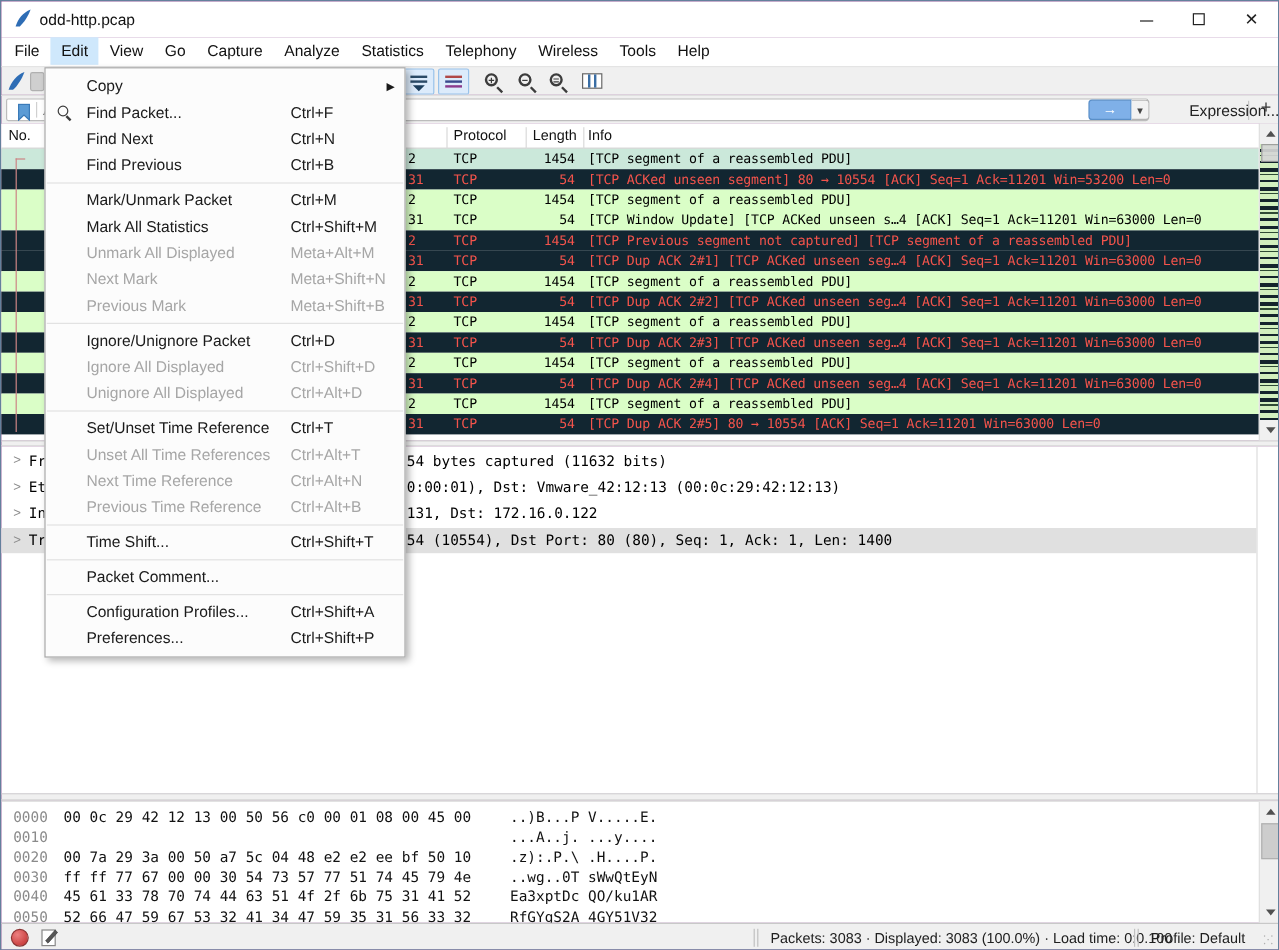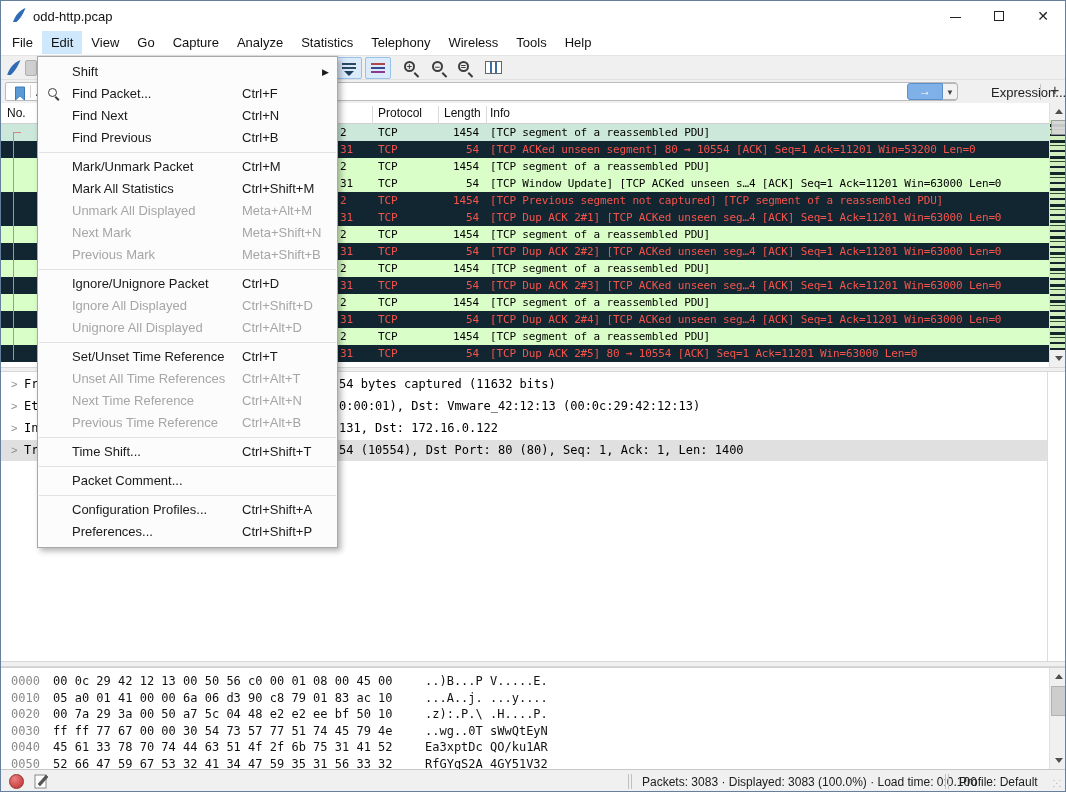--- a/index.html
+++ b/index.html
@@ -322,21 +322,20 @@
 
   <div id="hexpane">
     <div id="hlines">
         <div class="hline" style="top:5px">
           <span class="h-off">0000</span>
           <span class="h-hex">00 0c 29 42 12 13 00 50  56 c0 00 01 08 00 45 00</span>
           <span class="h-asc">..)B...P V.....E.</span>
         </div>
         <div class="hline" style="top:21.5px">
           <span class="h-off">0010</span>
-          <span class="h-hex">05 a0 01 41 00 00 6a 06  d3 90 c8 79 01 83 ac 10</span>
           <span class="h-asc">...A..j. ...y....</span>
         </div>
         <div class="hline" style="top:38px">
           <span class="h-off">0020</span>
           <span class="h-hex">00 7a 29 3a 00 50 a7 5c  04 48 e2 e2 ee bf 50 10</span>
           <span class="h-asc">.z):.P.\ .H....P.</span>
         </div>
         <div class="hline" style="top:54.5px">
           <span class="h-off">0030</span>
           <span class="h-hex">ff ff 77 67 00 00 30 54  73 57 77 51 74 45 79 4e</span>
@@ -373,21 +372,21 @@
         </svg>
     </span>
     <span class="sb-sep" style="left:627px"></span>
     <span id="sb-stats">Packets: 3083 · Displayed: 3083 (100.0%) · Load time: 0:0.100</span>
     <span class="sb-sep" style="left:944px"></span>
     <span id="sb-profile">Profile: Default</span>
     <span id="grip">⁙</span>
   </div>
 
   <div id="editmenu">
-      <div class="mi"><span>Shift</span><span class="subarrow">▶</span></div>
+      <div class="mi"><span>Copy</span><span class="subarrow">▶</span></div>
       <div class="mi"><span class="mag"></span><span>Find Packet...</span><span class="sc">Ctrl+F</span></div>
       <div class="mi"><span>Find Next</span><span class="sc">Ctrl+N</span></div>
       <div class="mi"><span>Find Previous</span><span class="sc">Ctrl+B</span></div>
       <div class="mi-sep"></div>
       <div class="mi"><span>Mark/Unmark Packet</span><span class="sc">Ctrl+M</span></div>
       <div class="mi"><span>Mark All Statistics</span><span class="sc">Ctrl+Shift+M</span></div>
       <div class="mi disabled"><span>Unmark All Displayed</span><span class="sc">Meta+Alt+M</span></div>
       <div class="mi disabled"><span>Next Mark</span><span class="sc">Meta+Shift+N</span></div>
       <div class="mi disabled"><span>Previous Mark</span><span class="sc">Meta+Shift+B</span></div>
       <div class="mi-sep"></div>

